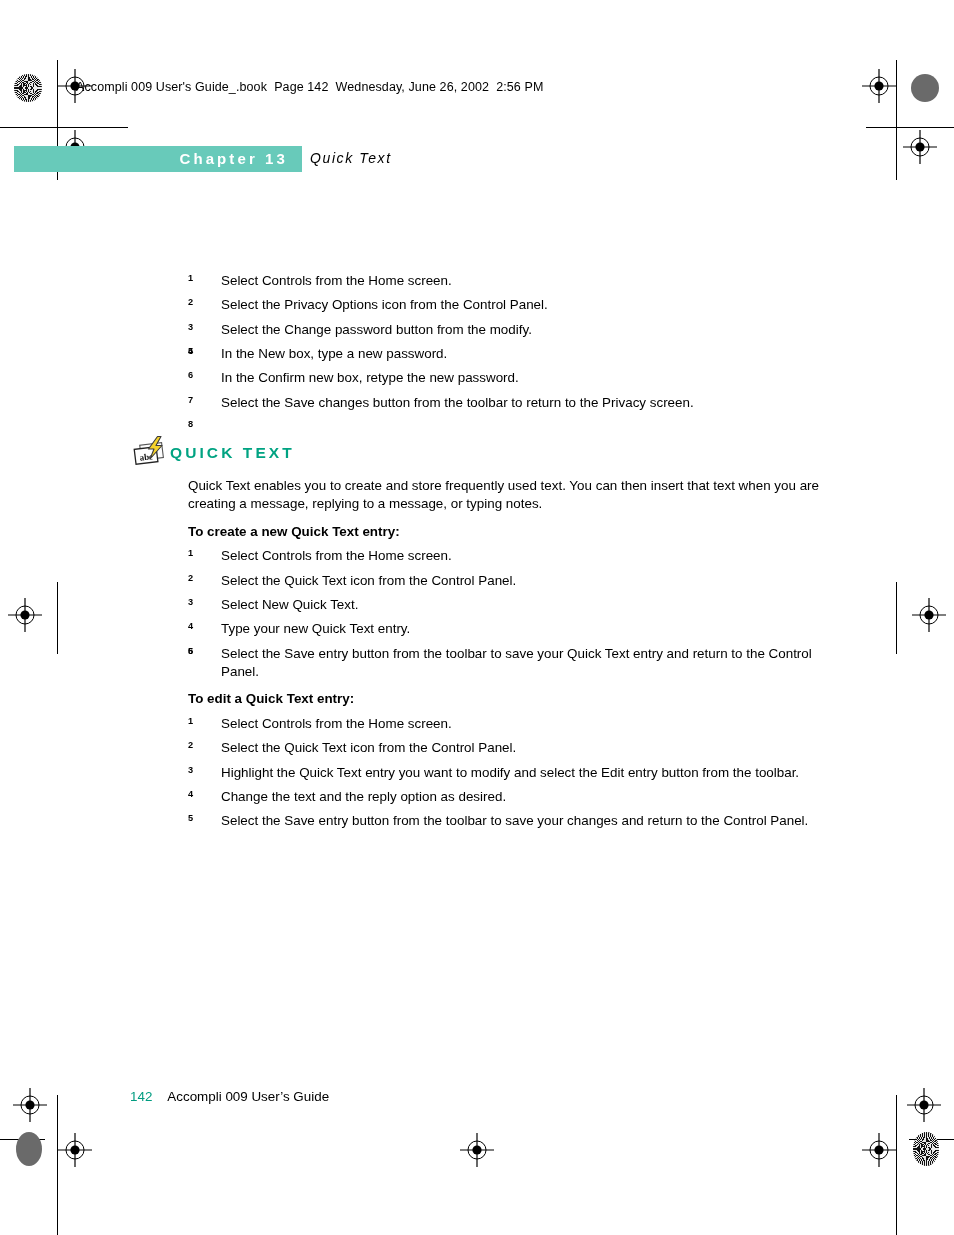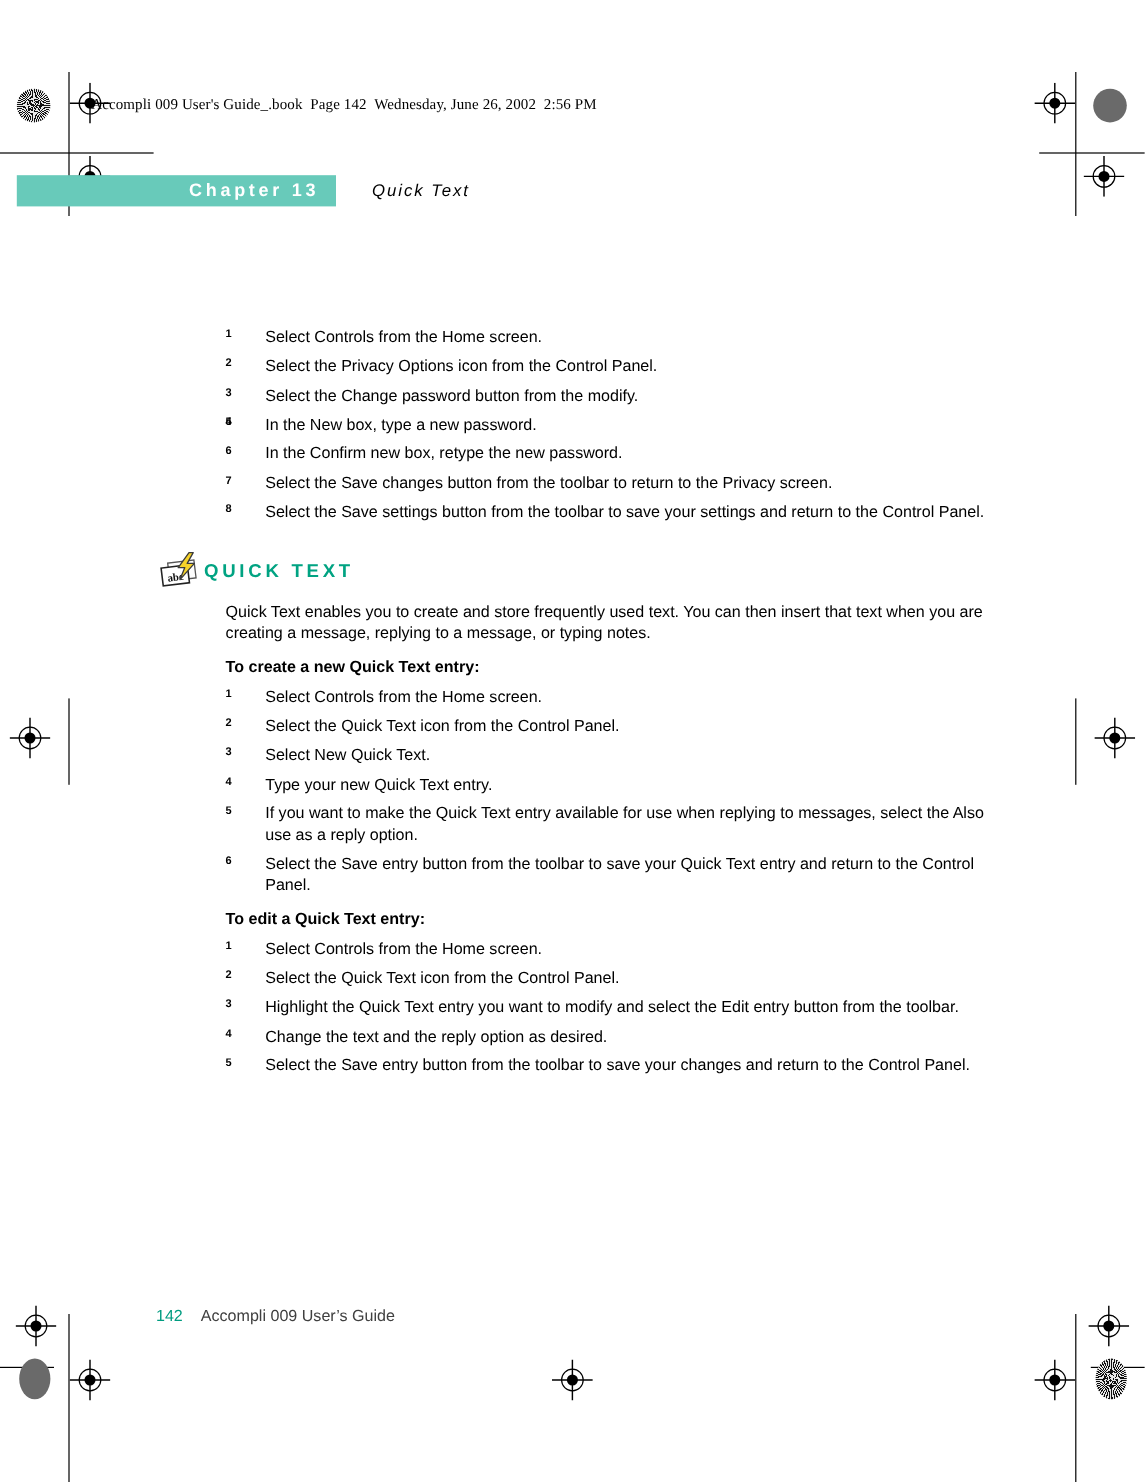--- a/index.html
+++ b/index.html
@@ -41,33 +41,33 @@
   }
   .dot-solid {
     background: #6a6a6a;
   }
 
   
   .book-header {
     position: absolute;
     left: 76px;
     top: 80px;
-    font-family: Liberation Serif, serif;
+    font-family: Liberation Sans, sans-serif;
     font-size: 12.5px;
     color: #000;
     white-space: pre;
     letter-spacing: 0.1px;
   }
 
   
   .chapter-banner {
     position: absolute;
     left: 14px;
     top: 146px;
-    width: 266px;
+    width: 288px;
     height: 26px;
     background: #68CABA;
   }
   .chapter-banner-label {
     position: absolute;
     right: 14px;
     top: 4px;
     color: #ffffff;
     font-size: 15px;
     font-weight: bold;
@@ -159,21 +159,21 @@
     position: absolute;
     left: 130px;
     top: 1089px;
     font-size: 13.4px;
     white-space: nowrap;
   }
   .footer-page {
     color: #009C80;
     margin-right: 15px;
   }
-  .footer-title { color: #404040; margin-top: 18px; }
+  .footer-title { color: #000000; margin-top: 18px; }
 </style>
 </head>
 <body>
 
 <div class="crop-line crop-v" style="left:57px; top:60px; height:120px;"></div>
 <div class="crop-line crop-h" style="left:0px; top:127px; width:128px;"></div>
 <div class="crop-line crop-v" style="left:57px; top:582px; height:72px;"></div>
 <div class="crop-line crop-v" style="left:57px; top:1095px; height:180px;"></div>
 <div class="crop-line crop-h" style="left:0px; top:1139px; width:45px;"></div>
 
@@ -311,21 +311,20 @@
       <li class="step">
         <span class="step-num">6</span>
         <span>In the Confirm new box, retype the new password.</span>
       </li>
       <li class="step">
         <span class="step-num">7</span>
         <span>Select the Save changes button from the toolbar to return to the Privacy screen.</span>
       </li>
       <li class="step">
         <span class="step-num">8</span>
-        <span>Select the Save settings button from the toolbar to save your settings and return to the Control Panel.</span>
       </li>
     </ol>
   </div>
 
   <div class="gap-after-list"></div>
 
   <div class="section-head">
     <span class="section-icon">
       <svg width="36" height="34" viewBox="0 0 36 34">
 
@@ -356,21 +355,20 @@
       <li class="step">
         <span class="step-num">3</span>
         <span>Select New Quick Text.</span>
       </li>
       <li class="step">
         <span class="step-num">4</span>
         <span>Type your new Quick Text entry.</span>
       </li>
       <li class="step">
         <span class="step-num">5</span>
-        <span>If you want to make the Quick Text entry available for use when replying to messages, select the Also use as a reply option.</span>
       </li>
       <li class="step">
         <span class="step-num">6</span>
         <span>Select the Save entry button from the toolbar to save your Quick Text entry and return to the Control Panel.</span>
       </li>
     </ol>
   </div>
 
   <div style="margin-top:11px;">
     <p class="proc-heading">To edit a Quick Text entry:</p>

